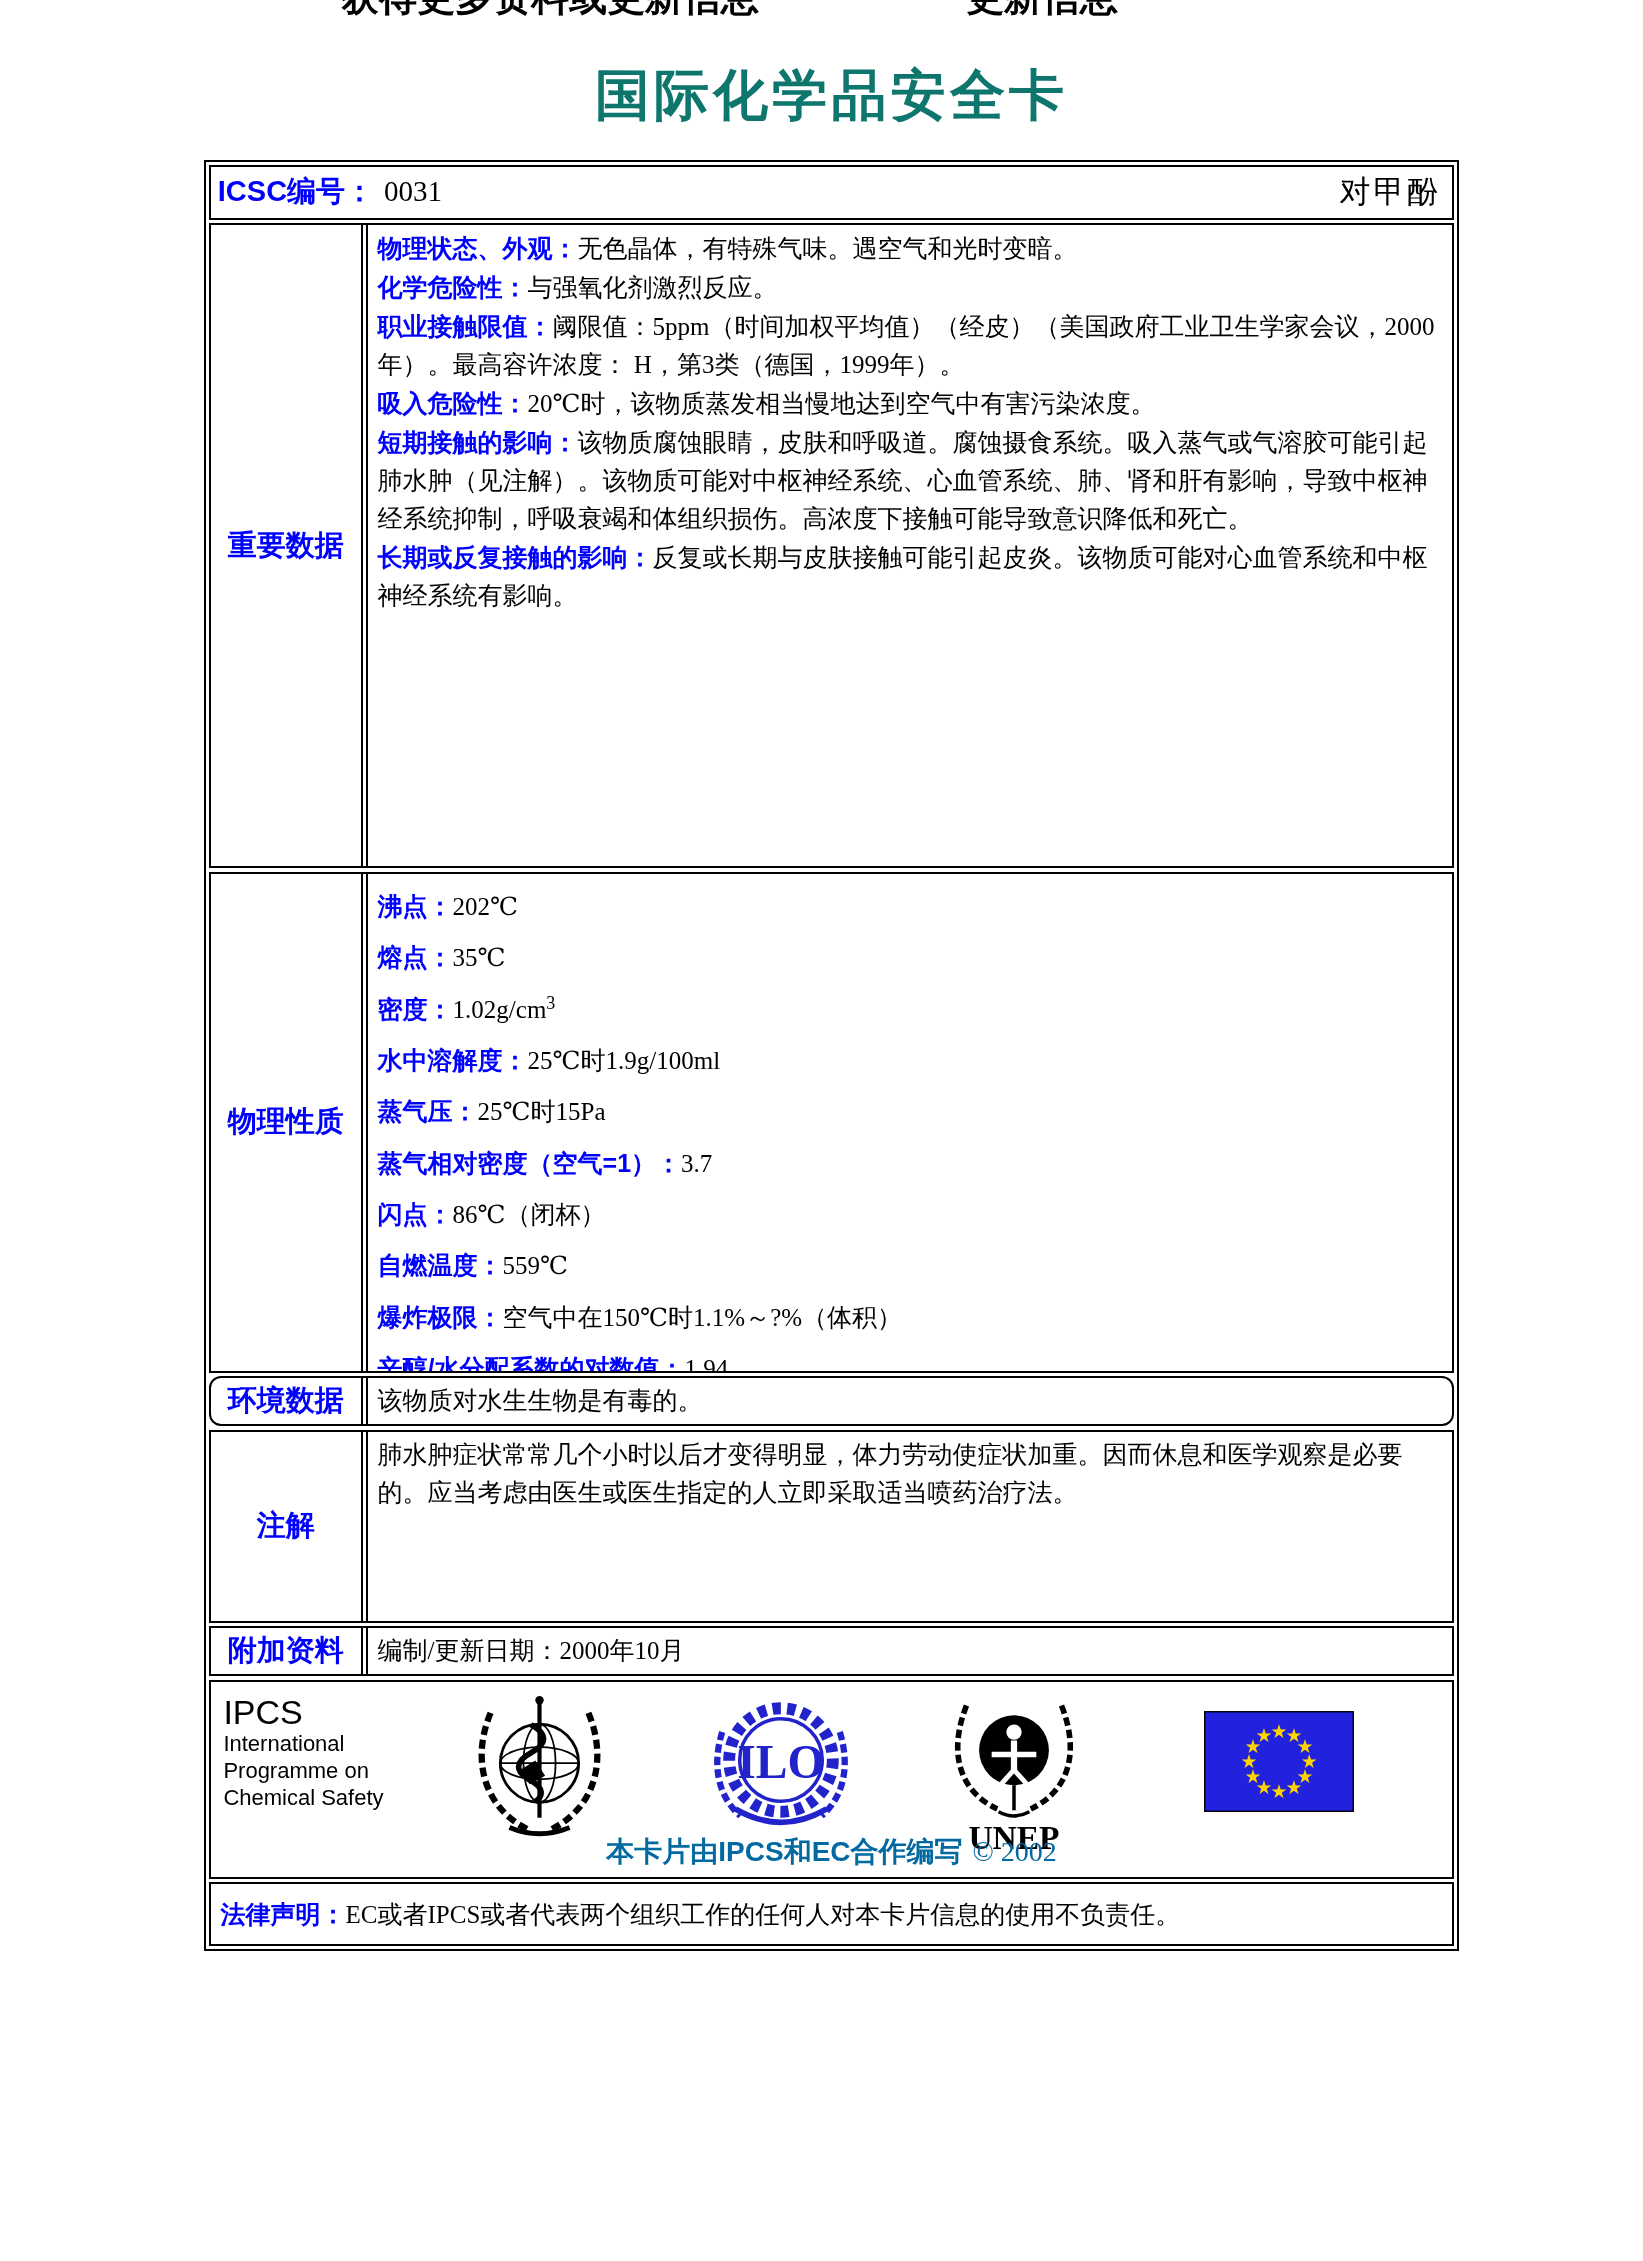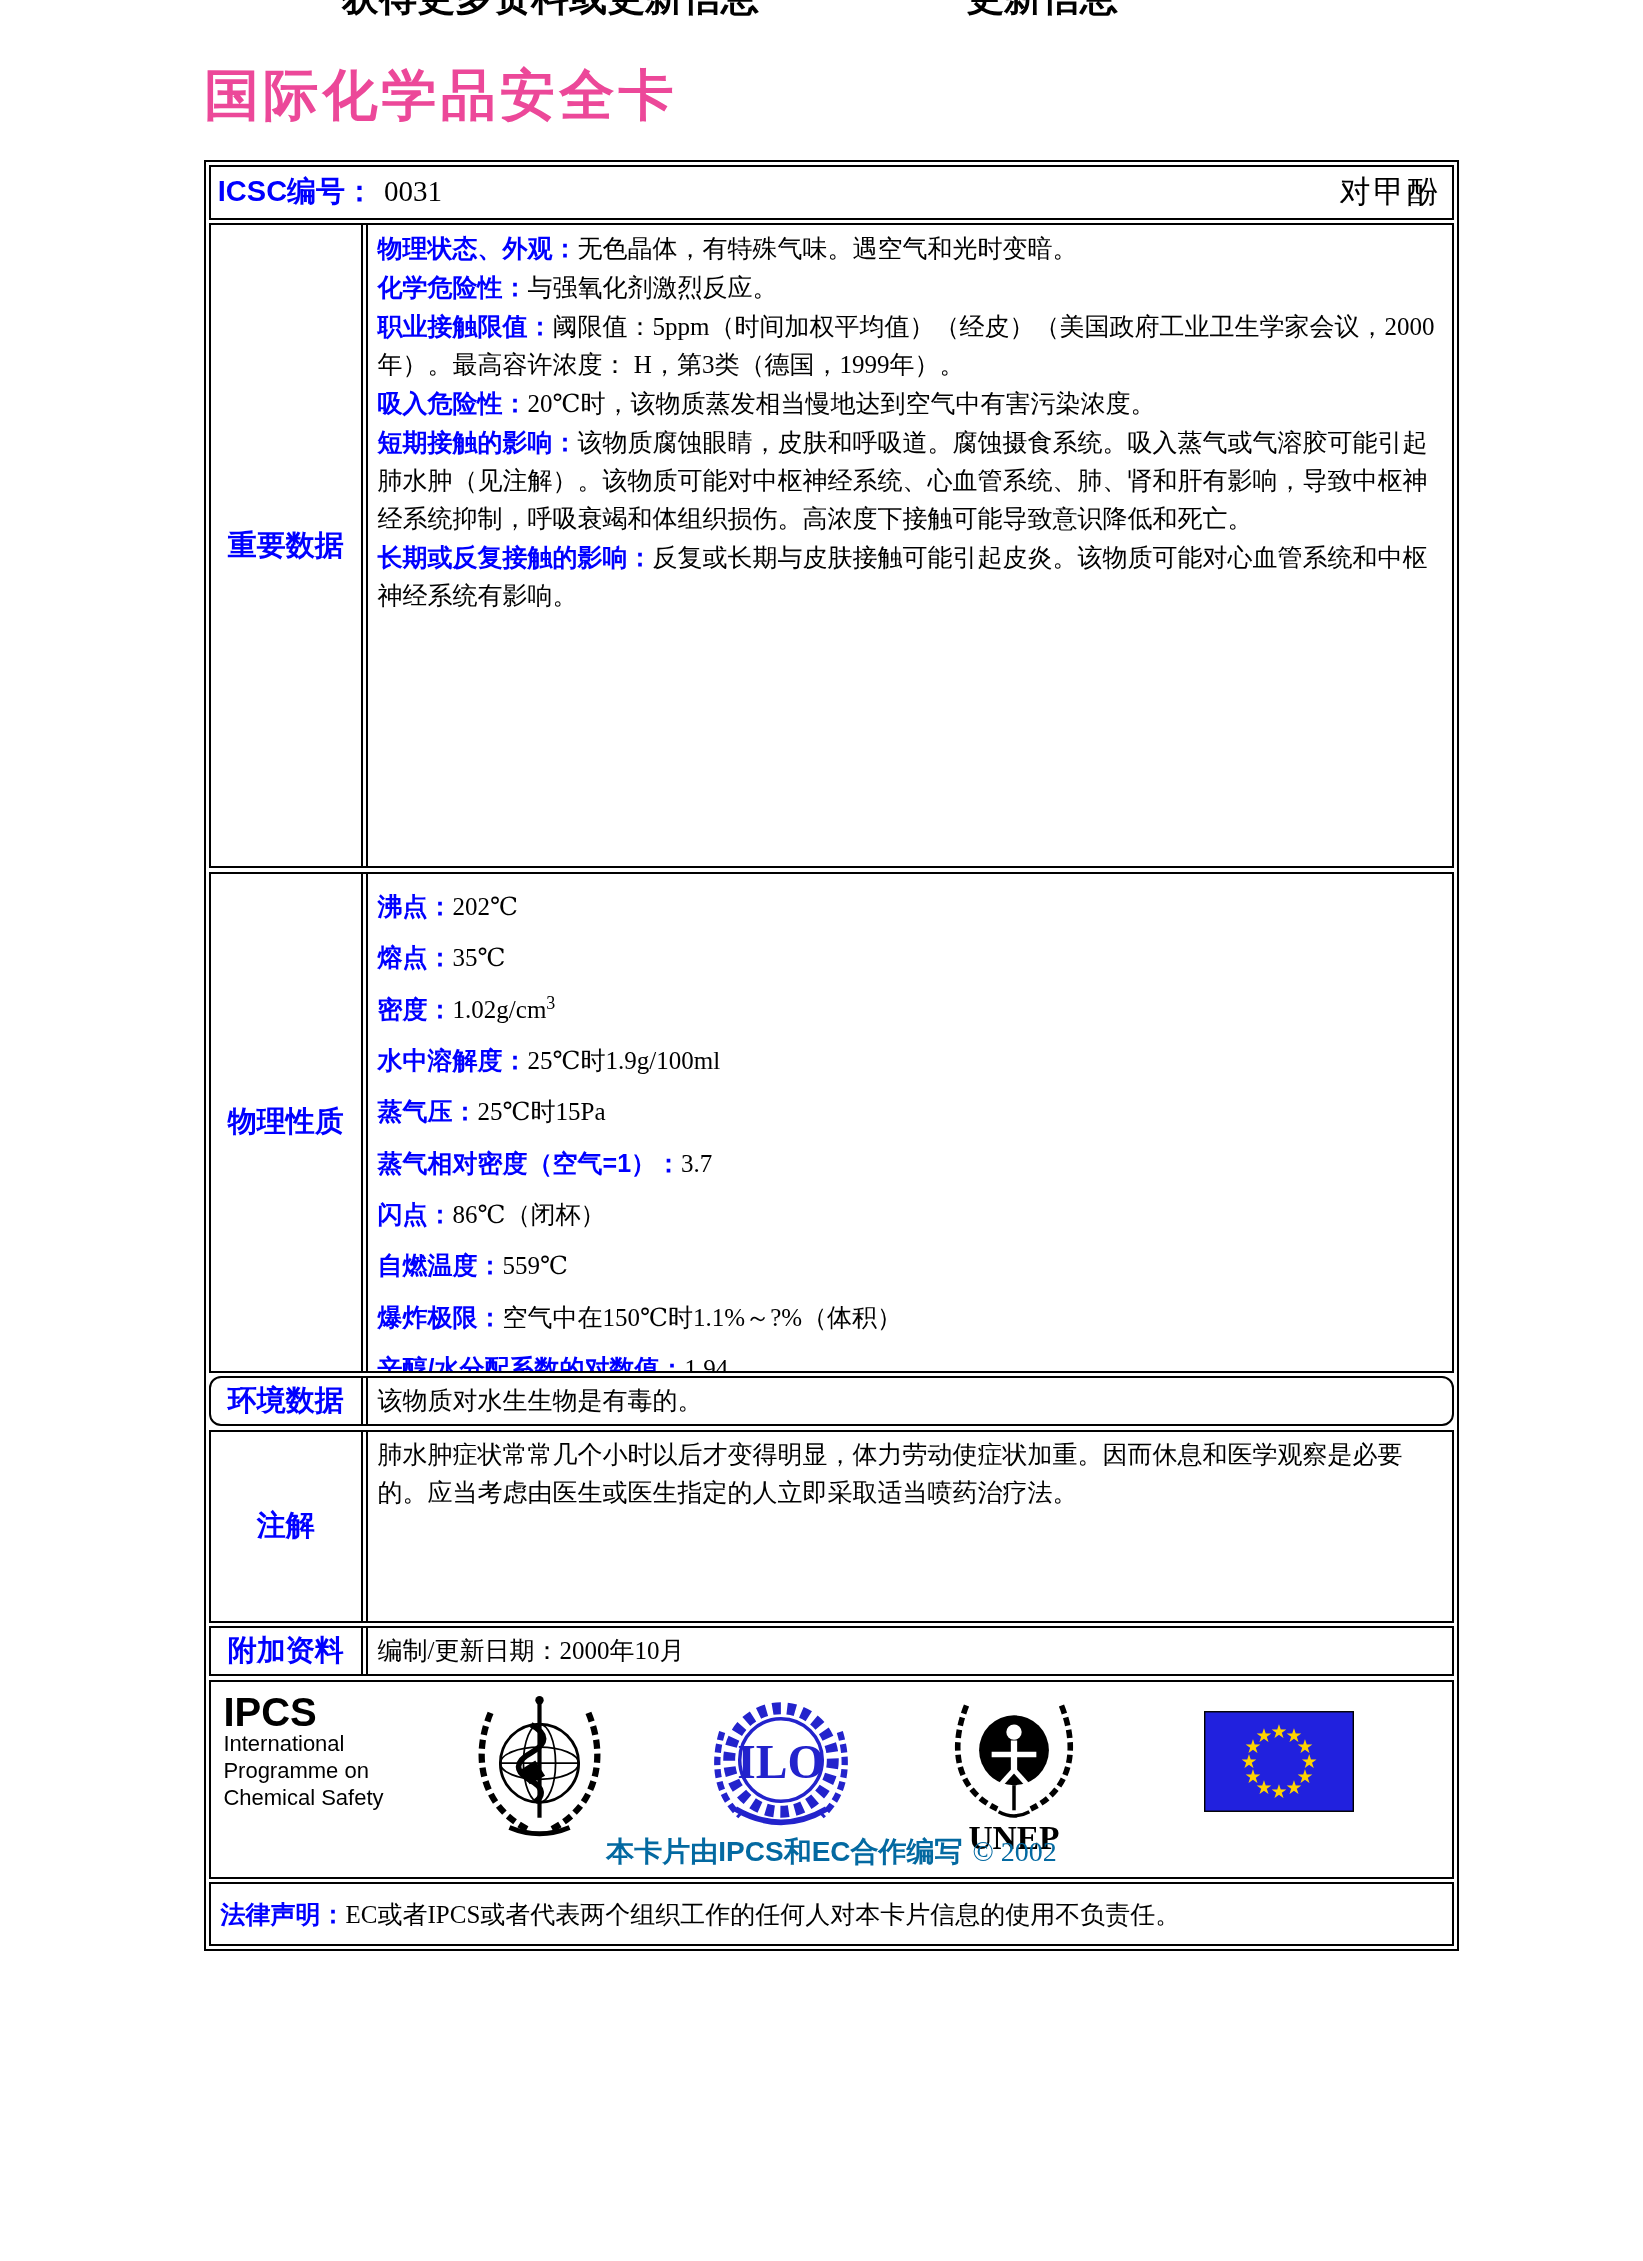--- a/index.html
+++ b/index.html
@@ -17,21 +17,21 @@
     display:block; margin-top:-28px;
     font-family:"Liberation Sans","DejaVu Sans",sans-serif;
     font-weight:bold; font-size:38px; color:#000; white-space:nowrap;
   }
   #clipL { left:341px; width:560px; }
   #clipR { left:966px; width:224px; }
 
   
   .doc-title {
     position:absolute; top:59px; left:204px; width:1255px;
-    color:#ec4899;
+    text-align:center; color:#0f766e;
     font-family:"Liberation Sans","DejaVu Sans",sans-serif;
     font-weight:bold; font-size:55px; letter-spacing:4.2px;
   }
 
   
   .card {
     position:absolute; left:204px; top:160px; width:1255px;
     border:2.8px solid #000; padding:2.8px;
     background:#fff;
   }
@@ -68,21 +68,21 @@
   #row-legal     { height:64px; align-items:center; padding:0 9.8px; font-size:25px; }
 
   #row-env .content-cell, #row-add .content-cell { display:flex; align-items:center; }
 
   .prop-line { line-height:45px; }
   .prop-line sup { font-size:18px; }
 
   
   .ipcs-block { position:absolute; left:12.6px; top:12.6px;
     font-family:"Liberation Sans","DejaVu Sans",sans-serif; color:#000; }
-  .ipcs-acronym { font-weight:bold; font-size:40px; line-height:36px; }
+  .ipcs-acronym { font-weight:normal; font-size:34px; line-height:36px; }
   .ipcs-line { font-size:22px; line-height:27px; }
 
   .logo { position:absolute; }
   #who-logo  { left:260px;  top:11.2px; }
   #ilo-logo  { left:500px;  top:15.4px; }
   #unep-logo { left:733px; top:11.2px; }
   #eu-flag   { left:993px; top:29px; }
 
   .logos-caption {
     position:absolute; left:0; bottom:5.6px; width:100%;

